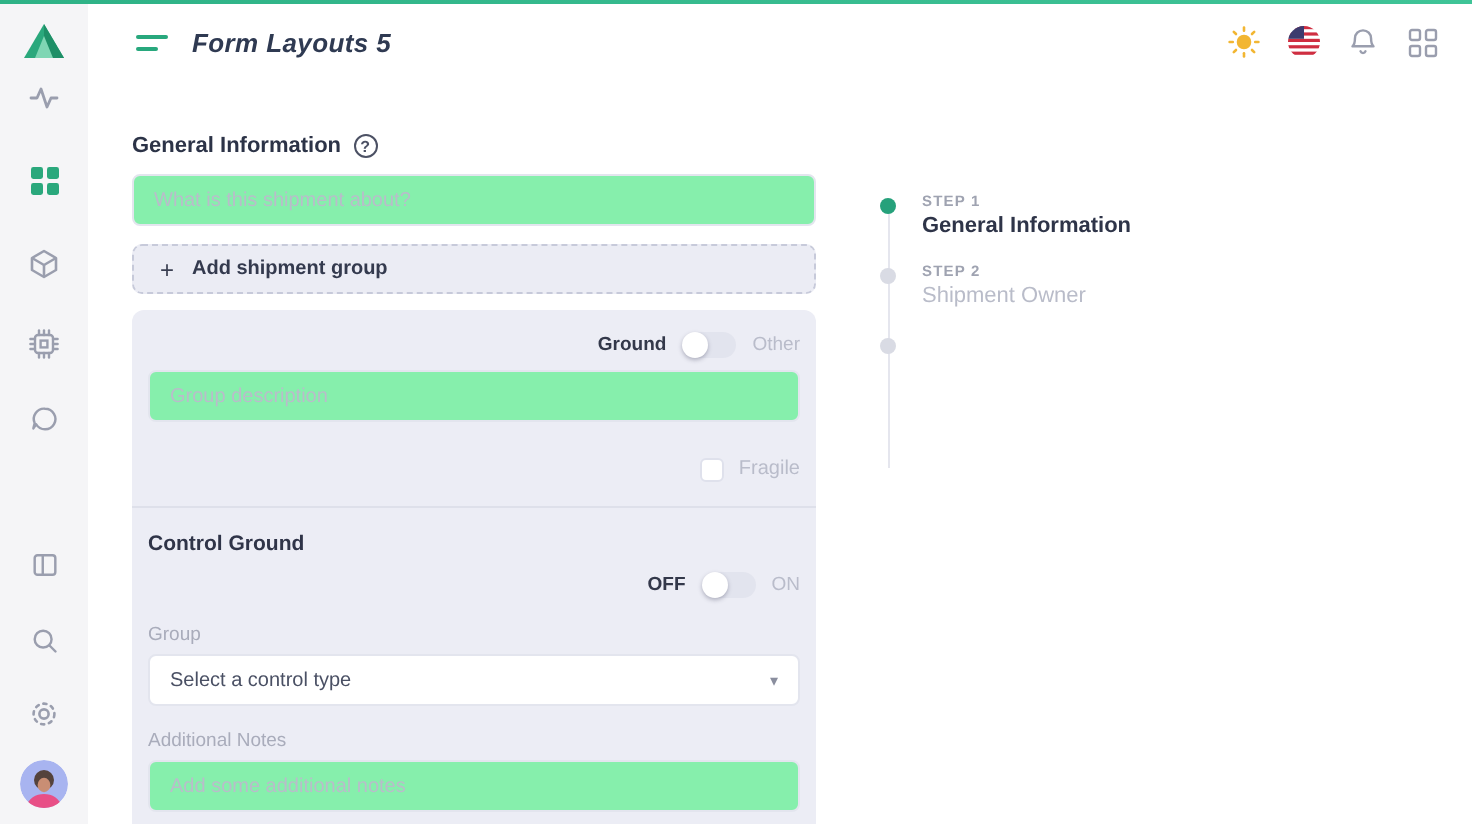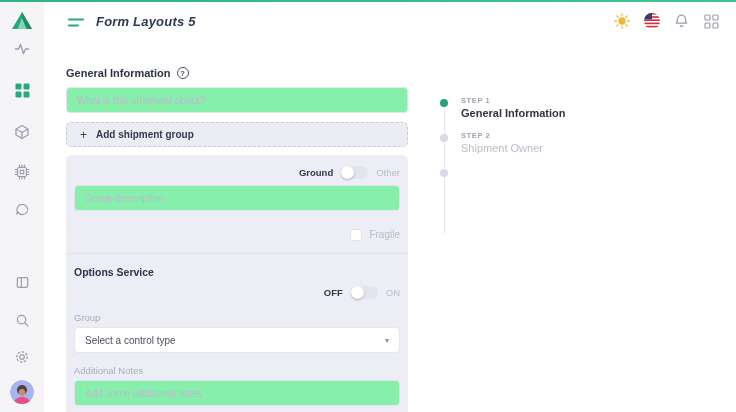--- a/index.html
+++ b/index.html
@@ -265,21 +265,21 @@
 
         <input class="text-input" style="margin-top: 5px;" type="text" placeholder="Group description">
 
         <div class="check-row">
           <div class="checkbox"></div>
           <span class="check-label">Fragile</span>
         </div>
 
         <div class="card-divider"></div>
 
-        <div class="cs-title">Options Service</div>
+        <div class="cs-title">Control Ground</div>
 
         <div class="toggle-row">
           <span class="t-strong">OFF</span>
           <div class="switch">
               <div class="knob"></div>
             </div>
           <span class="t-muted">ON</span>
         </div>
 
         <div class="field-label">Group</div>

